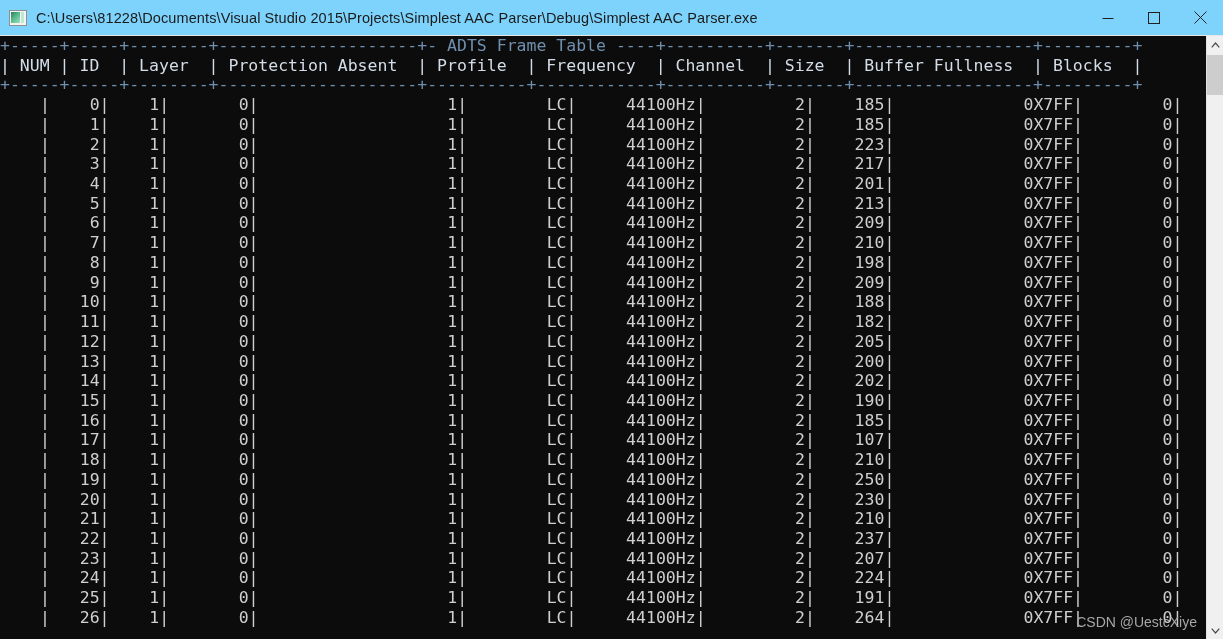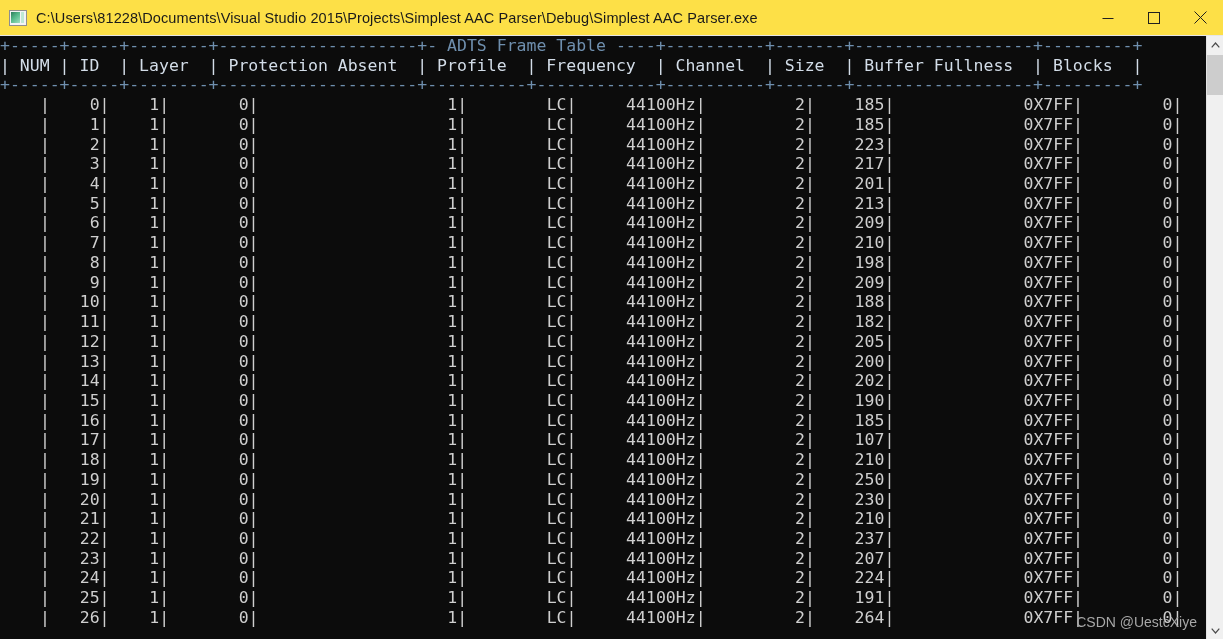--- a/index.html
+++ b/index.html
@@ -15,21 +15,21 @@
     background: #0c0c0c;
     font-family: "DejaVu Sans Mono", "Liberation Mono", monospace;
   }
 
   
   .titlebar {
     position: absolute;
     left: 0; top: 0;
     width: 1223px;
     height: 36px;
-    background: #fde047;
+    background: #7dd3fc;
     border-bottom: 1px solid #e6e6e6;
     display: flex;
     align-items: center;
     box-sizing: border-box;
   }
   .tb-icon {
     width: 18px;
     height: 16px;
     margin-left: 9px;
     margin-right: 9px;

